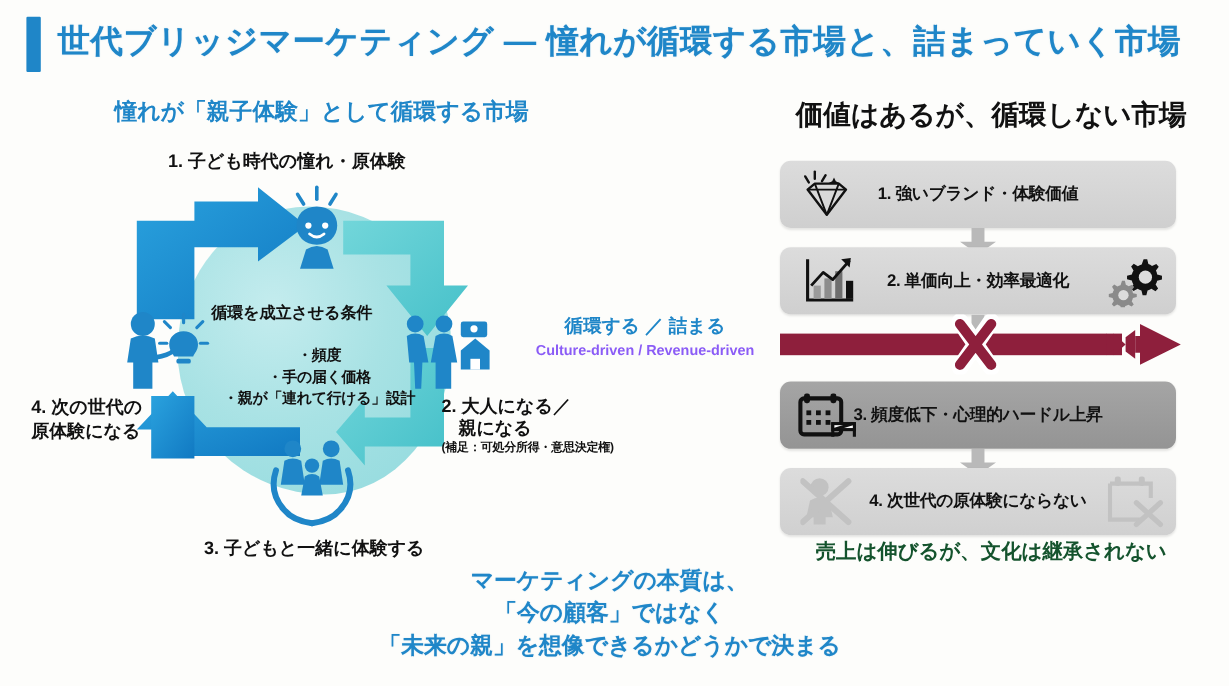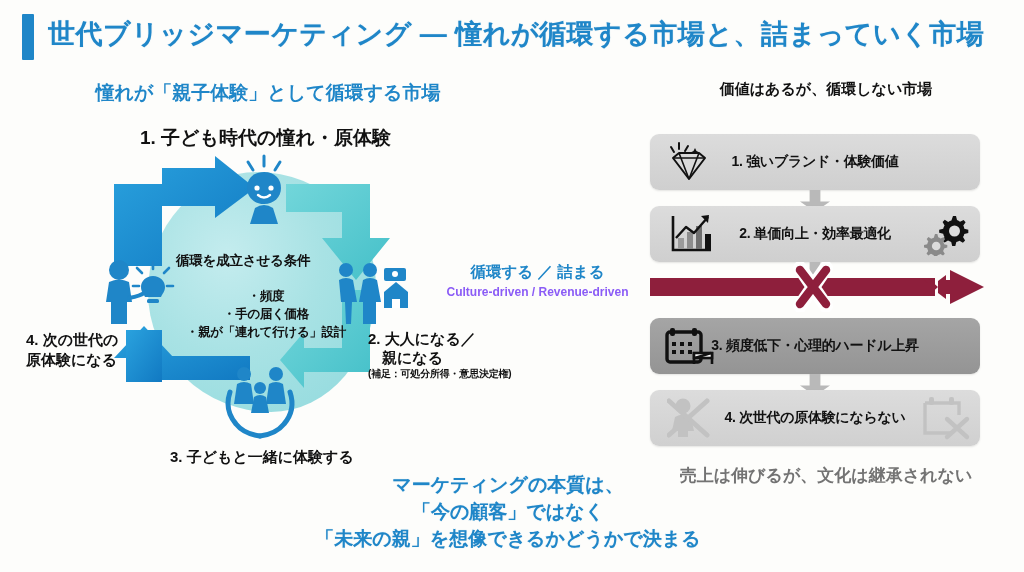--- a/index.html
+++ b/index.html
@@ -24,21 +24,21 @@
     text-shadow:0 0 1px rgba(31,134,200,.35);
   }
 
   
   #left-heading{
     position:absolute;left:88px;top:80px;width:360px;
     text-align:center;font-size:19px;font-weight:bold;color:#1f86c8;
     white-space:nowrap;
   }
   .cyc-label{position:absolute;font-weight:bold;color:#111;}
-  #cycle-label-1{left:140px;top:125px;font-size:19px;white-space:nowrap;}
+  #cycle-label-1{left:140px;top:125px;font-size:15px;white-space:nowrap;}
   #cycle-label-2{left:368px;top:330px;font-size:15px;line-height:1.25;}
   #cycle-label-2 .sub{font-size:10px;font-weight:bold;letter-spacing:-.2px;}
   #cycle-label-3{left:170px;top:448px;font-size:15px;white-space:nowrap;}
   #cycle-label-4{left:26px;top:330px;font-size:15px;line-height:1.3;text-align:left;}
 
   
   #cycle-stage{position:absolute;left:100px;top:150px;width:330px;height:300px;}
   #cycle-blob{
     position:absolute;left:48px;top:22px;width:228px;height:240px;
     background:radial-gradient(ellipse at 35% 35%, #c4ecee 0%, #a8e2e4 45%, #8fd9dd 100%);
@@ -57,41 +57,41 @@
   #cycle-center li:before{content:"\30FB";}
 
   
   #mid-label{position:absolute;left:425px;top:262px;width:225px;text-align:center;}
   #mid-label .jp{font-size:15.5px;font-weight:bold;color:#1f86c8;white-space:nowrap;}
   #mid-label .en{font-size:12px;font-weight:bold;color:#8b5cf6;margin-top:2px;white-space:nowrap;}
 
   
   #right-heading{
     position:absolute;left:648px;top:80px;width:356px;text-align:center;
-    font-size:15px;font-weight:bold;color:#111;white-space:nowrap;
+    font-size:23px;font-weight:bold;color:#111;white-space:nowrap;
   }
   .gbox{
     position:absolute;left:650px;width:330px;height:56px;
     border-radius:9px;display:flex;align-items:center;
     box-shadow:0 1px 2px rgba(0,0,0,.10);
   }
   .gbox .glabel{
     position:absolute;left:0;right:0;text-align:center;
     font-size:14px;font-weight:bold;color:#111;letter-spacing:-.3px;
   }
   .gbox .gicon{position:absolute;display:flex;align-items:center;justify-content:center;}
   .down-arrow{
     position:absolute;width:30px;height:22px;left:800px;
     background:#b9b9b9;
     clip-path:polygon(32% 0,68% 0,68% 52%,100% 52%,50% 100%,0 52%,32% 52%);
   }
   #redbar{position:absolute;left:650px;top:262px;width:340px;height:50px;}
   #bottom-red{
-    position:absolute;left:648px;top:464px;width:356px;text-align:center;
-    font-size:17px;font-weight:bold;color:#737373;white-space:nowrap;
+    position:absolute;left:648px;top:448px;width:356px;text-align:center;
+    font-size:17px;font-weight:bold;color:#14532d;white-space:nowrap;
   }
 
   
   #bottom-message{
     position:absolute;left:208px;top:472px;width:600px;text-align:center;
     color:#1f86c8;font-weight:bold;font-size:19px;line-height:1.42;
     text-shadow:0 0 1px rgba(31,134,200,.3);
   }
 </style>
 </head>

